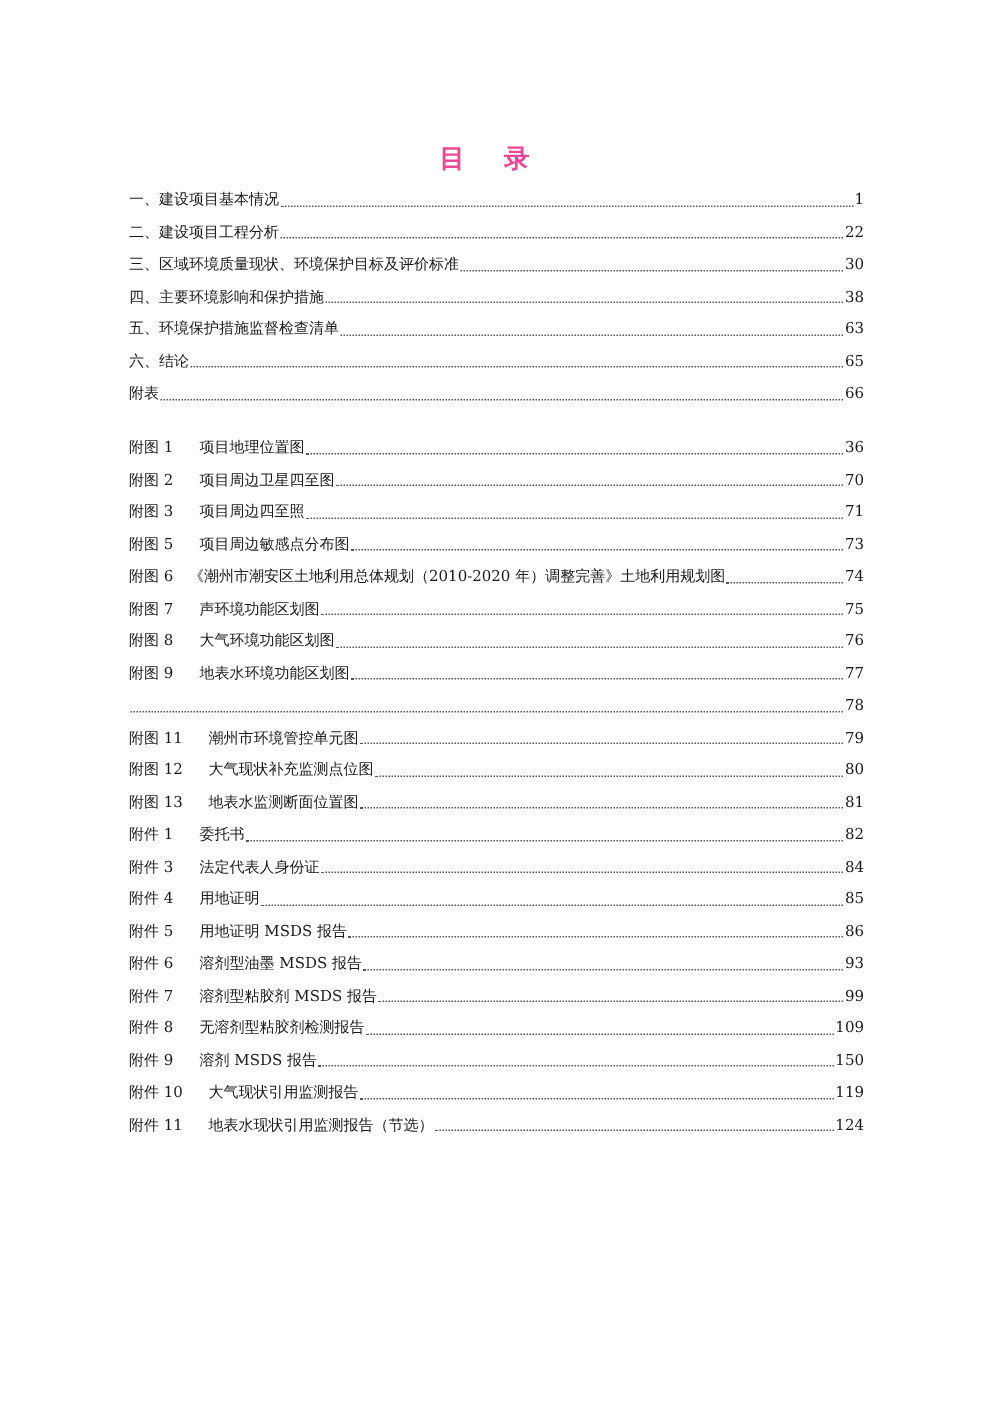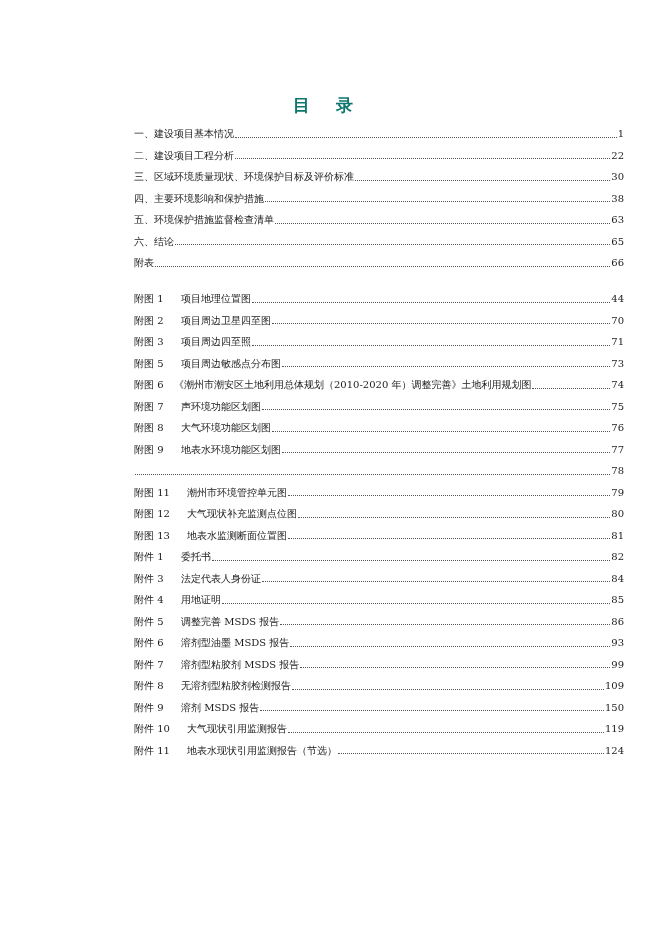--- a/index.html
+++ b/index.html
@@ -24,27 +24,26 @@
     .title {
       position: absolute;
       top: 94px;
       left: 0;
       width: 656px;
       text-align: center;
       font-family: "DejaVu Sans", "Liberation Sans", sans-serif;
       font-weight: bold;
       font-size: 17px;
       letter-spacing: 10px;
-      color: #0f766e;
+      color: #ec4899;
     }
     .toc {
       position: absolute;
       left: 86px;
       width: 490px;
-      margin-left: 48px;
     }
     .toc-row {
       display: flex;
       align-items: baseline;
       height: 21.5px;
       font-size: 10px;
       line-height: 21.5px;
       white-space: nowrap;
     }
     .toc-label {
@@ -111,21 +110,21 @@
       <span class="toc-label">附表</span>
       <span class="toc-dots"></span>
       <span class="toc-page">66</span>
     </div>
   </div>
 
   <div class="toc" style="top:288px;">
     <div class="toc-row">
       <span class="toc-label"><span class="toc-prefix fig">附图 1</span><span>项目地理位置图</span></span>
       <span class="toc-dots"></span>
-      <span class="toc-page">44</span>
+      <span class="toc-page">36</span>
     </div>
     <div class="toc-row">
       <span class="toc-label"><span class="toc-prefix fig">附图 2</span><span>项目周边卫星四至图</span></span>
       <span class="toc-dots"></span>
       <span class="toc-page">70</span>
     </div>
     <div class="toc-row">
       <span class="toc-label"><span class="toc-prefix fig">附图 3</span><span>项目周边四至照</span></span>
       <span class="toc-dots"></span>
       <span class="toc-page">71</span>
@@ -184,21 +183,21 @@
       <span class="toc-label"><span class="toc-prefix att">附件 3</span><span>法定代表人身份证</span></span>
       <span class="toc-dots"></span>
       <span class="toc-page">84</span>
     </div>
     <div class="toc-row">
       <span class="toc-label"><span class="toc-prefix att">附件 4</span><span>用地证明</span></span>
       <span class="toc-dots"></span>
       <span class="toc-page">85</span>
     </div>
     <div class="toc-row">
-      <span class="toc-label"><span class="toc-prefix att">附件 5</span><span>调整完善 MSDS 报告</span></span>
+      <span class="toc-label"><span class="toc-prefix att">附件 5</span><span>用地证明 MSDS 报告</span></span>
       <span class="toc-dots"></span>
       <span class="toc-page">86</span>
     </div>
     <div class="toc-row">
       <span class="toc-label"><span class="toc-prefix att">附件 6</span><span>溶剂型油墨 MSDS 报告</span></span>
       <span class="toc-dots"></span>
       <span class="toc-page">93</span>
     </div>
     <div class="toc-row">
       <span class="toc-label"><span class="toc-prefix att">附件 7</span><span>溶剂型粘胶剂 MSDS 报告</span></span>

